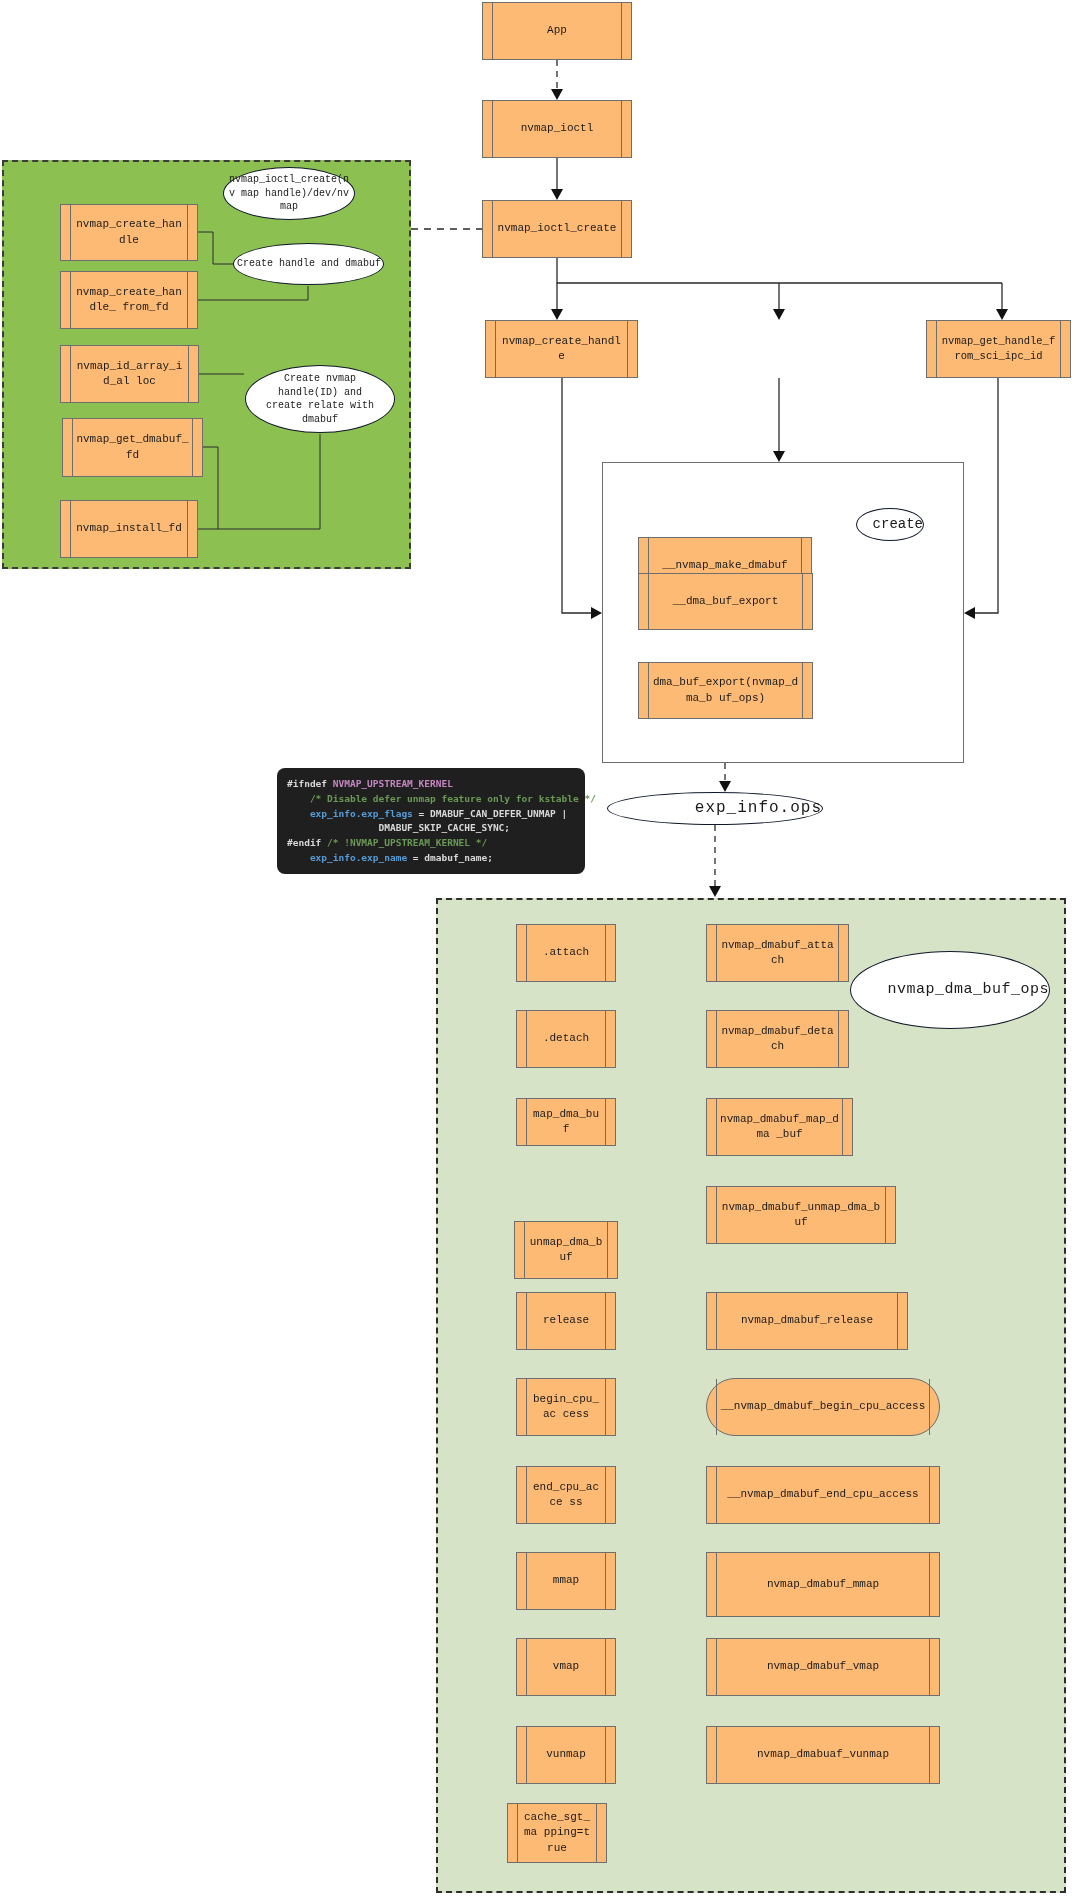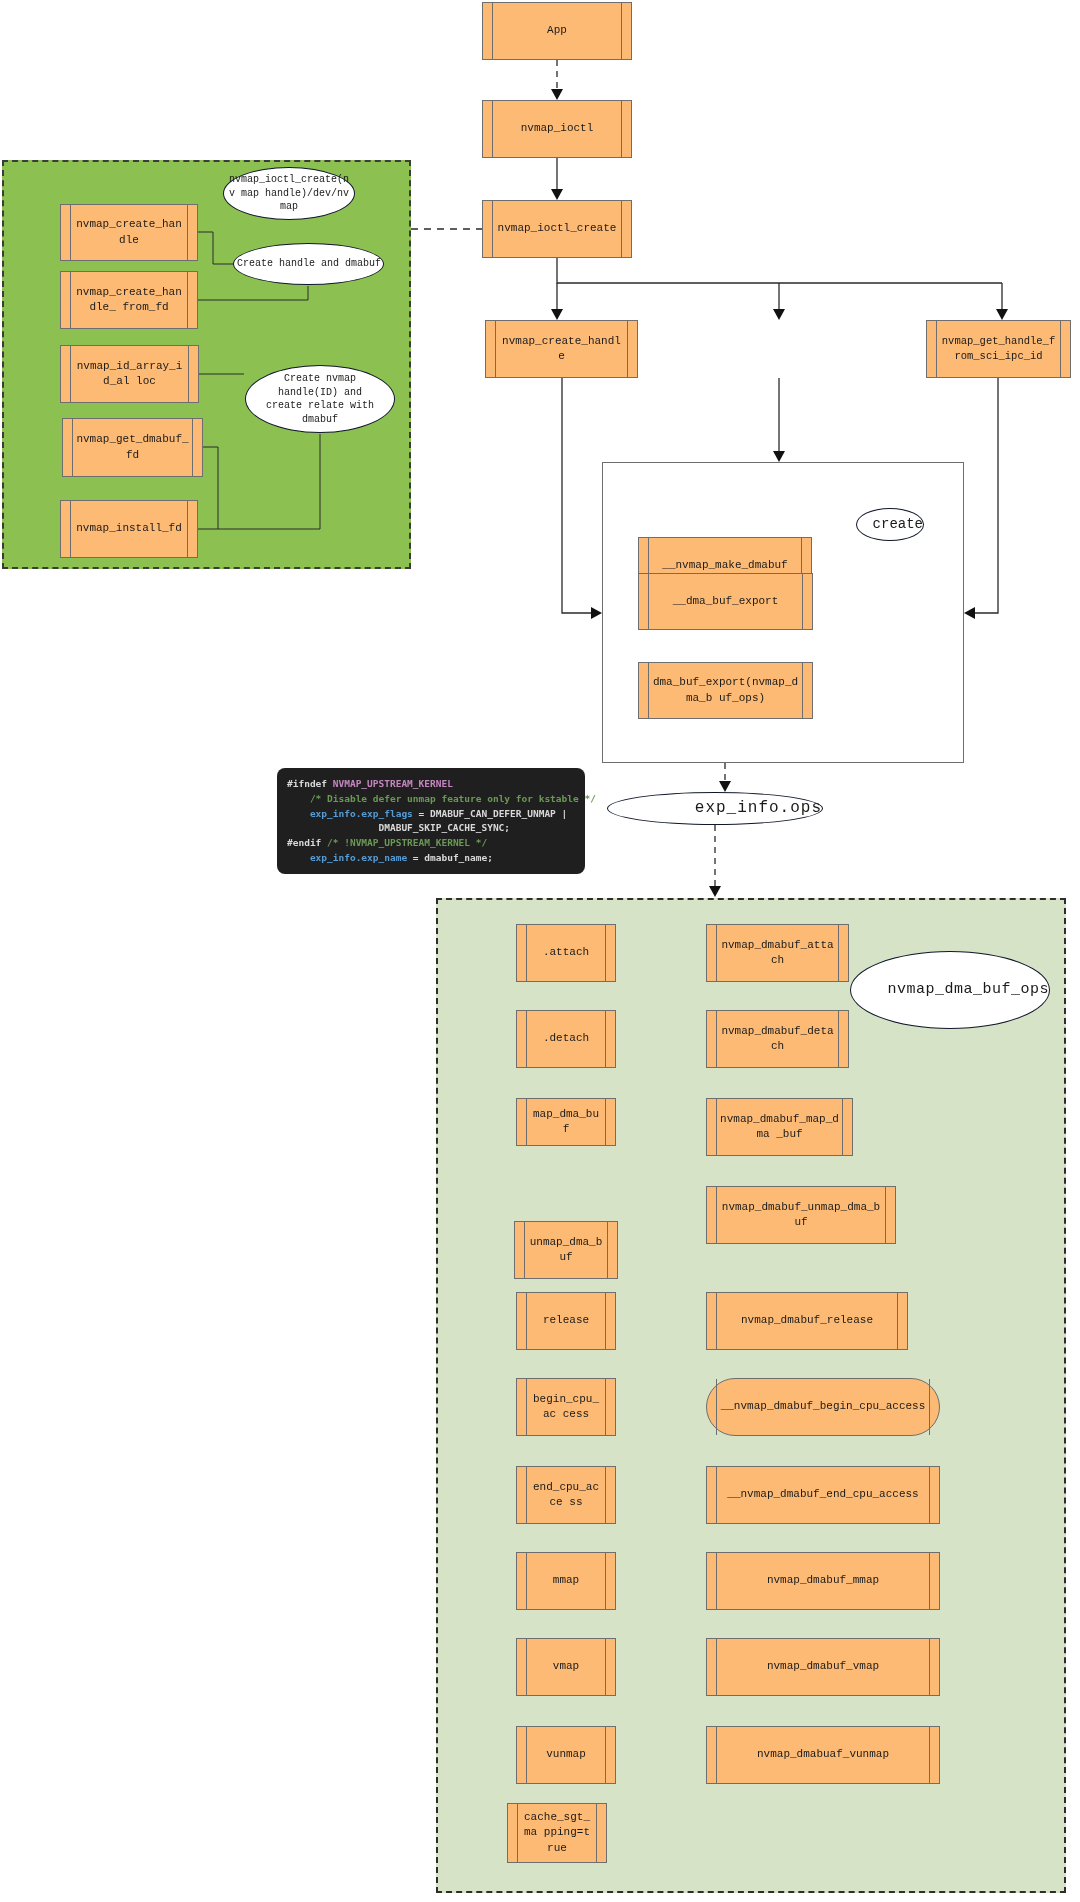--- a/index.html
+++ b/index.html
@@ -216,21 +216,21 @@
     </div>
   <div class="uml" style="left:706px;top:1292px;width:202px;height:58px;">
     <span class="lbl">nvmap_dmabuf_release</span>
     </div>
   <div class="uml" style="left:706px;top:1378px;width:234px;height:58px;border-radius:29px;">
     <span class="lbl">__nvmap_dmabuf_begin_cpu_access</span>
     </div>
   <div class="uml" style="left:706px;top:1466px;width:234px;height:58px;">
     <span class="lbl">__nvmap_dmabuf_end_cpu_access</span>
     </div>
-  <div class="uml" style="left:706px;top:1552px;width:234px;height:58px;">
+  <div class="uml" style="left:706px;top:1552px;width:234px;height:65px;">
     <span class="lbl">nvmap_dmabuf_mmap</span>
     </div>
   <div class="uml" style="left:706px;top:1638px;width:234px;height:58px;">
     <span class="lbl">nvmap_dmabuf_vmap</span>
     </div>
   <div class="uml" style="left:706px;top:1726px;width:234px;height:58px;">
     <span class="lbl">nvmap_dmabuaf_vunmap</span>
     </div>
 
 </div>

